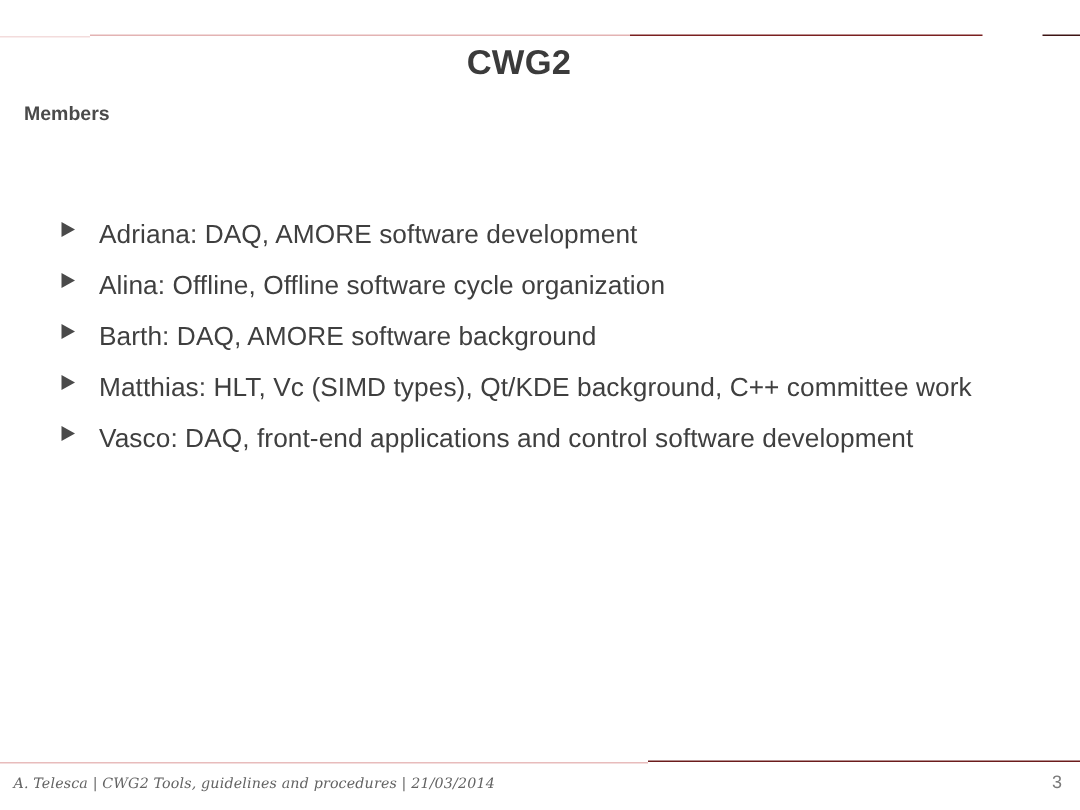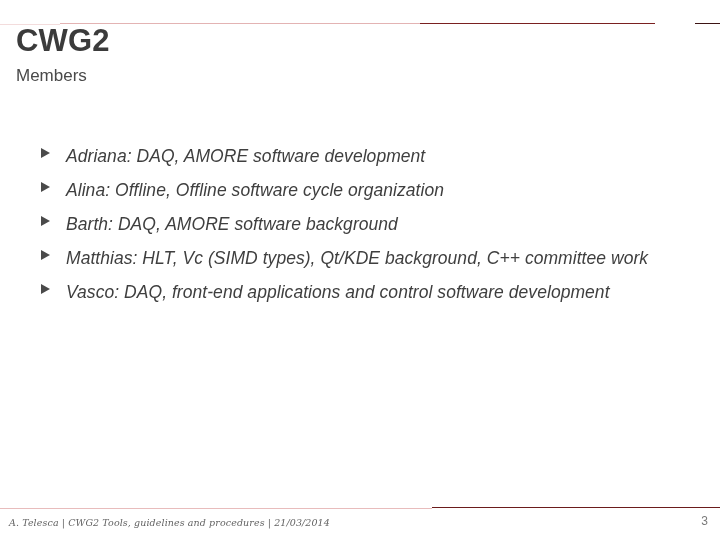--- a/index.html
+++ b/index.html
@@ -34,47 +34,47 @@
   .header-rule .seg-d { left: 695px; width: 25px;  background: #3d1414; }
 
   
   .title-block {
     position: absolute;
     top: 27px;
     left: 16px;
     width: 660px;
   }
   .slide-title {
-    font-size: 31px;
+    font-size: 23px;
     font-weight: bold;
     color: #3b3b3b;
     letter-spacing: 0.2px;
     line-height: 28px;
     margin: 0;
+    text-align: center;
   }
   .slide-subtitle {
-    font-size: 17px;
-    font-weight: normal;
+    font-size: 13px;
+    font-weight: bold;
     color: #4a4a4a;
     line-height: 24px;
     margin: 9px 0 0 0;
   }
 
   
   .bullet-list {
     position: absolute;
     top: 139px;
     left: 40px;
     width: 640px;
   }
   .bullet-item {
     display: flex;
     align-items: flex-start;
     margin-bottom: 0px;
-    font-style: italic;
   }
   .bullet-marker {
     flex: 0 0 auto;
     width: 26px;
     padding-top: 8px;
     line-height: 0;
   }
   .bullet-marker svg { display: block; }
   .bullet-text {
     flex: 1 1 auto;

